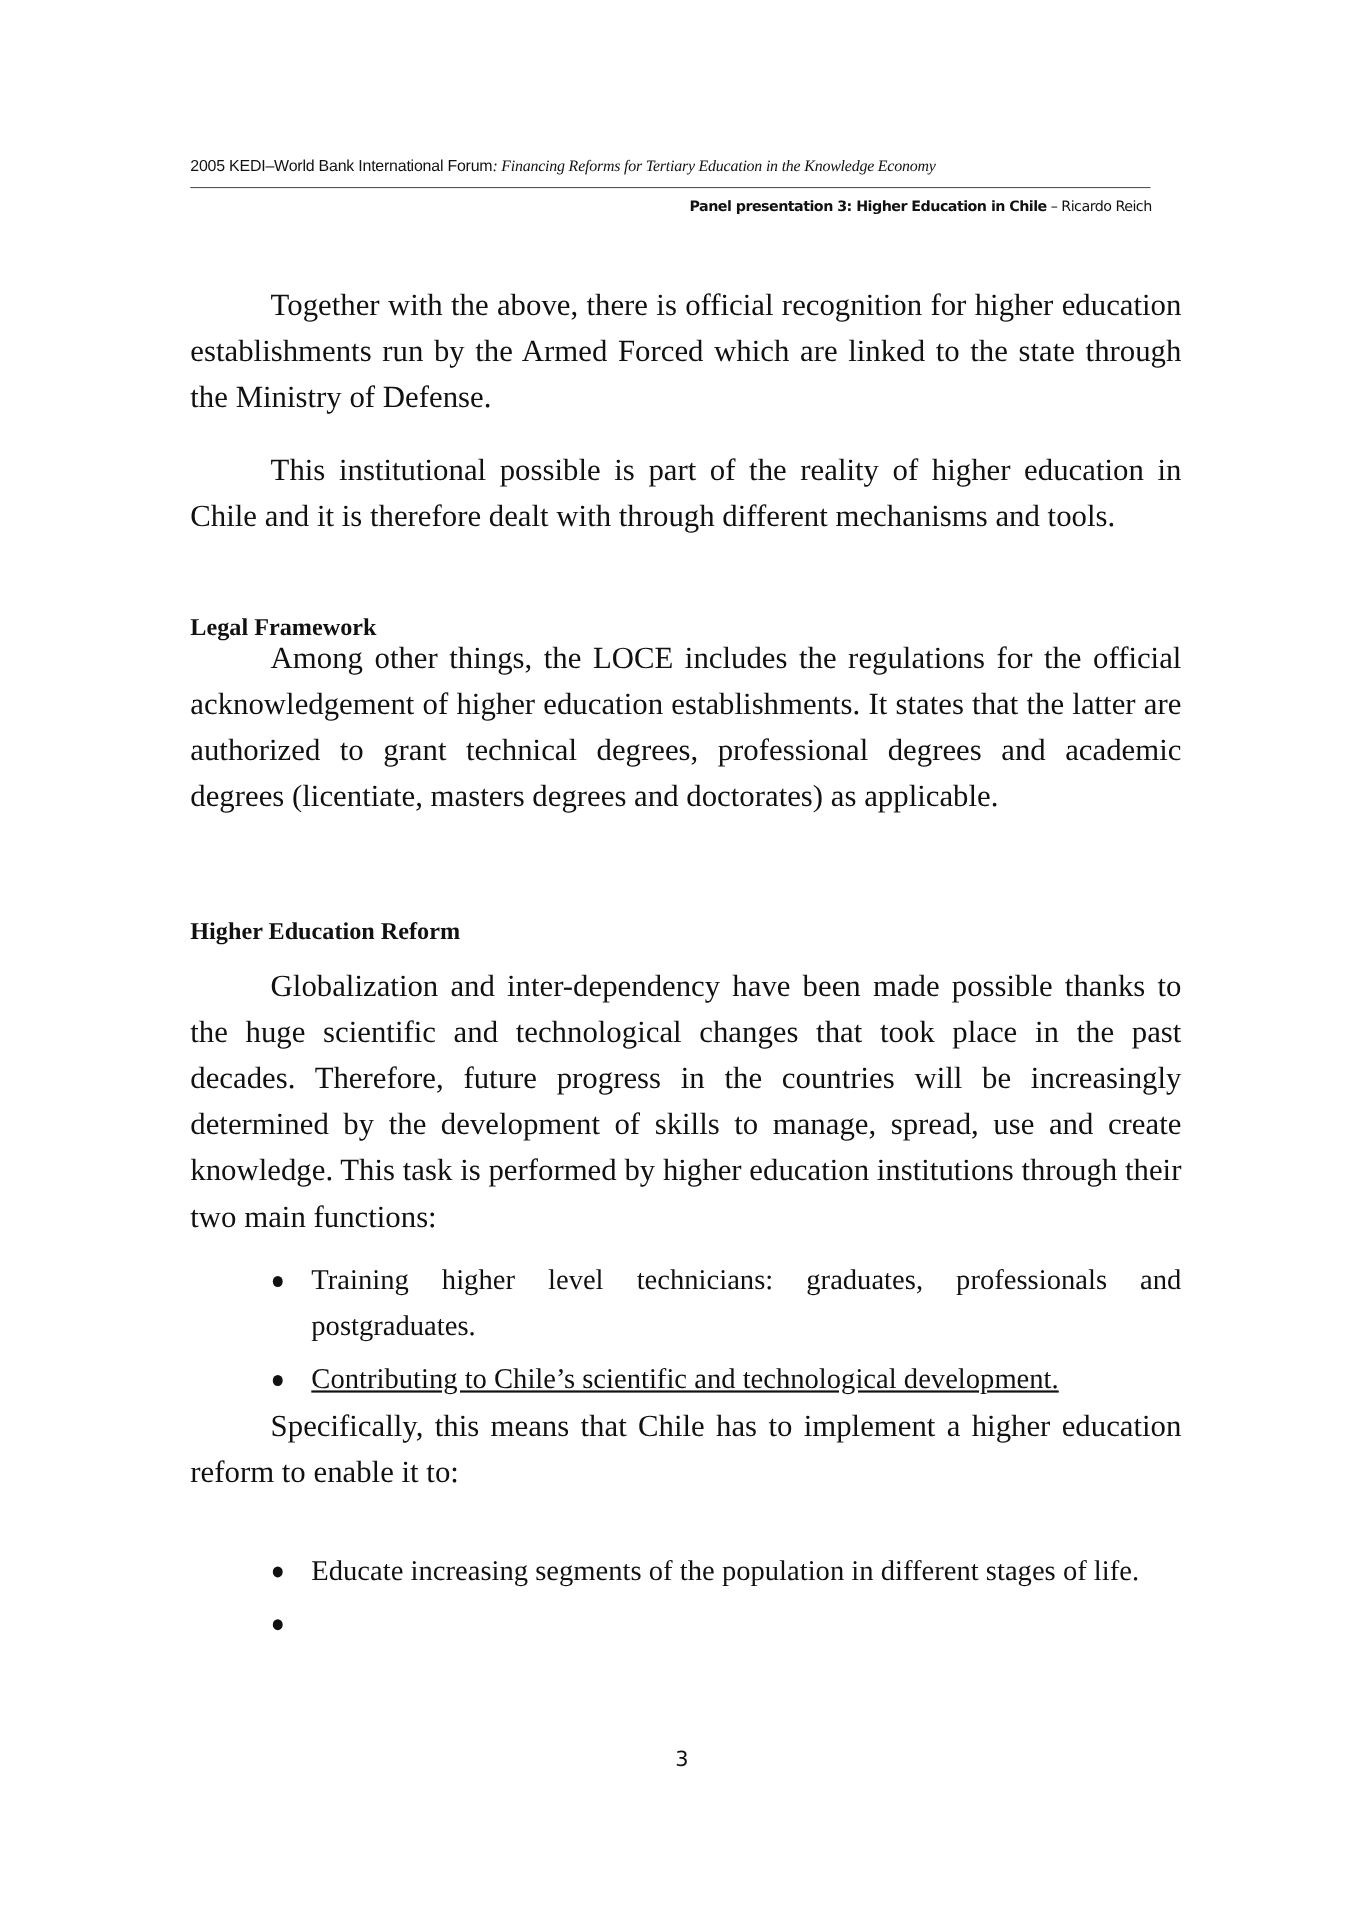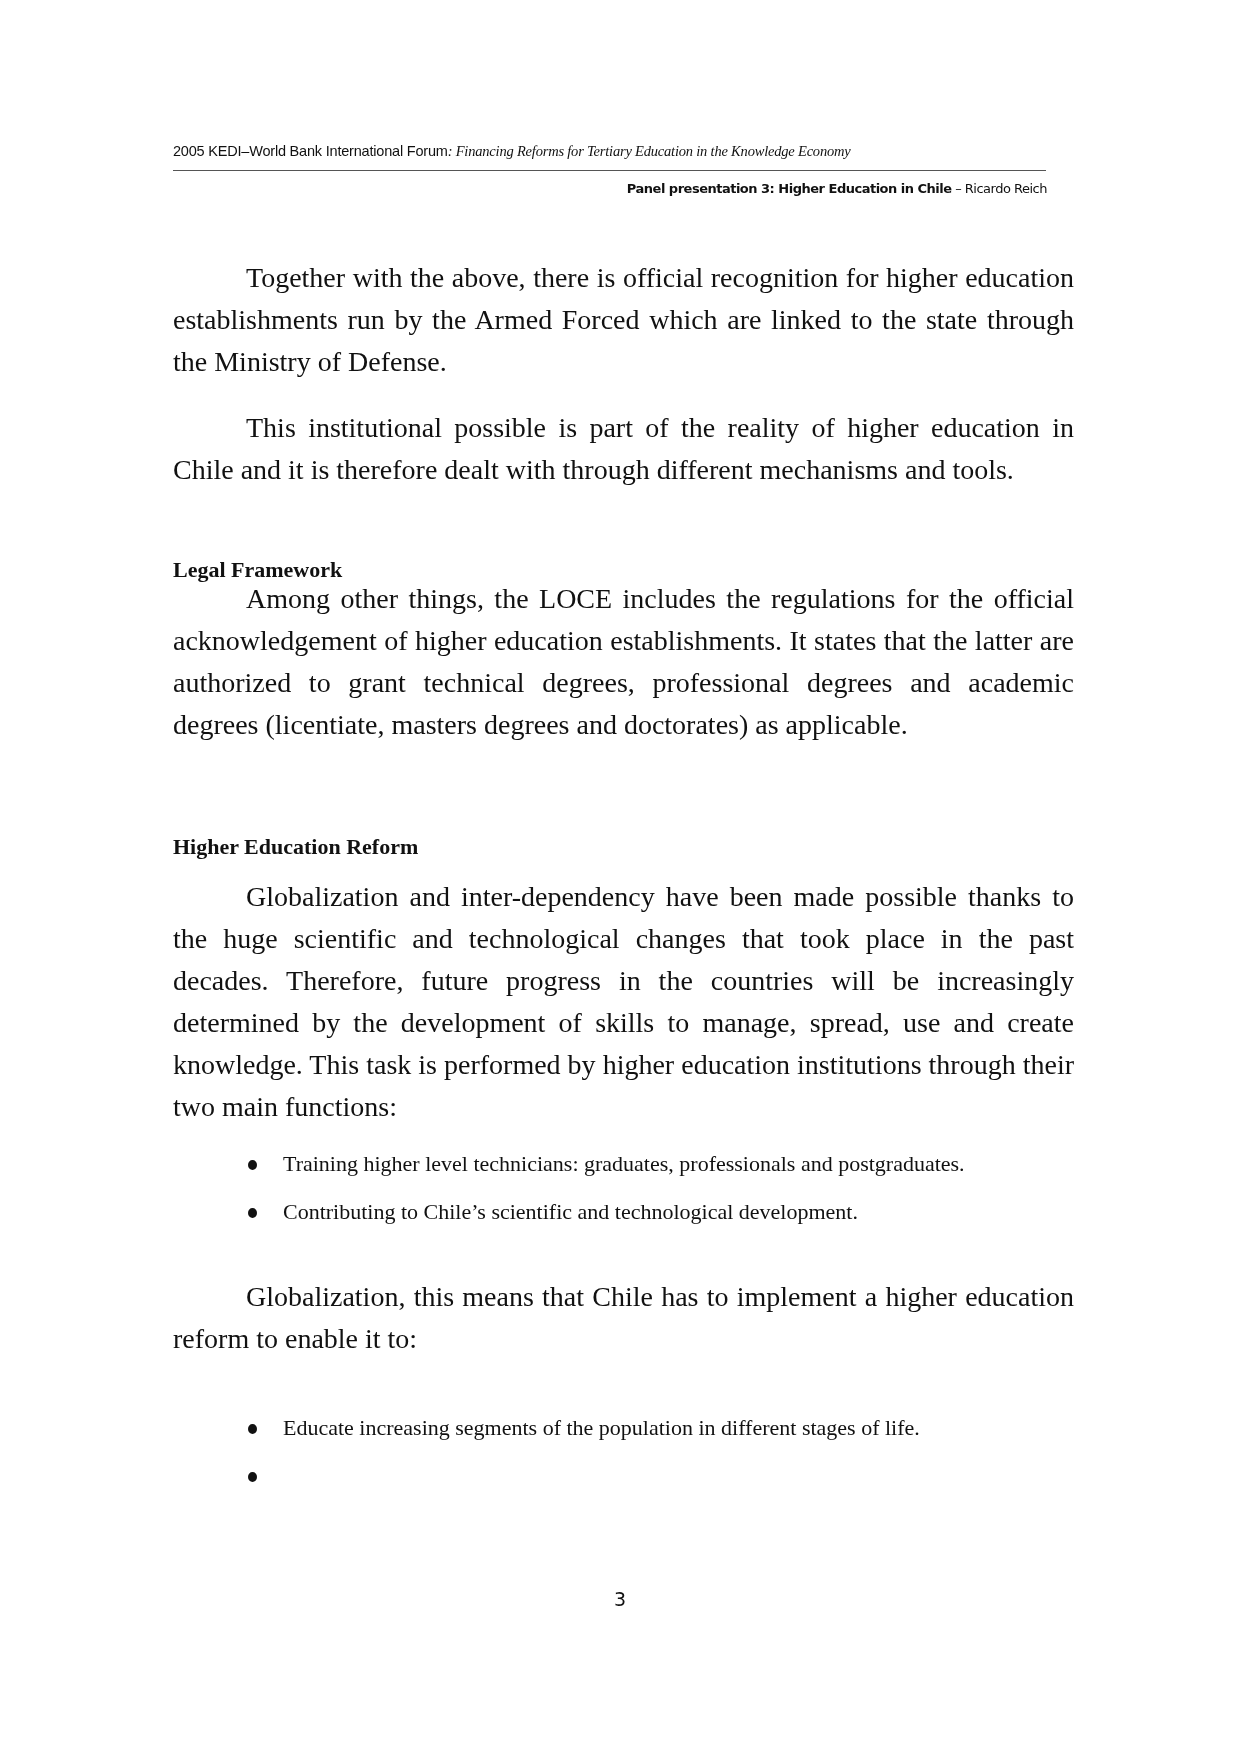--- a/index.html
+++ b/index.html
@@ -7,23 +7,23 @@
     .page { position: absolute; left: 0; top: 0; width: 1240px; height: 1755px; }
     .hdr-top { position: absolute; left: 173px; top: 143px; font-family: "Liberation Sans", sans-serif; font-size: 14.5px; letter-spacing: -0.2px; white-space: nowrap; }
     .hdr-top .it { font-family: Liberation Serif, serif; font-style: italic; font-size: 14.5px; }
     .hdr-rule { position: absolute; left: 173px; top: 170px; width: 873px; border-top: 1px solid #555; }
     .hdr-sub { position: absolute; right: 193px; top: 181px; font-family: "DejaVu Sans", sans-serif; font-size: 13px; letter-spacing: -0.5px; white-space: nowrap; }
     .hdr-sub b { font-weight: bold; margin-top: 32px; }
     .body { position: absolute; left: 173px; width: 901px; font-family: "Liberation Serif", serif; font-size: 28px; line-height: 42px; text-align: justify; }
     .body p { margin: 0; }
     .indent { text-indent: 73px; }
     .h { position: absolute; left: 173px; font-family: "Liberation Serif", serif; font-size: 22px; font-weight: bold; }
-    .bullets { position: absolute; left: 173px; width: 901px; font-family: "Liberation Serif", serif; font-size: 22px; line-height: 42px; margin: 0; padding: 0; list-style: none; }
+    .bullets { position: absolute; left: 173px; width: 901px; font-family: "Liberation Serif", serif; font-size: 26px; line-height: 42px; margin: 0; padding: 0; list-style: none; }
     .bullets li { position: relative; padding-left: 110px; text-align: justify; }
-    .bullets li + li { margin-top: 6px; }
+    .bullets li + li { margin-top: 6px; text-decoration: underline; }
     .bullets .dot { position: absolute; left: 75px; top: 17px; width: 9px; height: 10px; border-radius: 50%; background: #111; }
     .pnum { position: absolute; left: 0; width: 1240px; top: 1588px; text-align: center; font-family: "DejaVu Sans", sans-serif; font-size: 19px; }
   </style>
 </head>
 <body>
 
 <div class="page">
 
   <div class="hdr-top"><span>2005 KEDI–World Bank International Forum</span><span class="it">: Financing Reforms for Tertiary Education in the Knowledge Economy</span></div>
   <div class="hdr-rule"></div>
@@ -48,21 +48,21 @@
   <div class="body" style="top:876px;">
     <p class="indent">Globalization and inter-dependency have been made possible thanks to the huge scientific and technological changes that took place in the past decades.  Therefore, future progress in the countries will be increasingly determined by the development of skills to manage, spread, use and create knowledge.  This task is performed by higher education institutions through their two main functions:</p>
   </div>
 
   <ul class="bullets" style="top:1143px;">
     <li><span class="dot"></span><span>Training higher level technicians: graduates, professionals and postgraduates.</span></li>
     <li><span class="dot"></span><span>Contributing to Chile’s scientific and technological development.</span></li>
   </ul>
 
   <div class="body" style="top:1276px;">
-    <p class="indent">Globalization, this means that Chile has to implement a higher education reform to enable it to:</p>
+    <p class="indent">Specifically, this means that Chile has to implement a higher education reform to enable it to:</p>
   </div>
 
   <ul class="bullets" style="top:1407px;">
     <li><span class="dot"></span><span>Educate increasing segments of the population in different stages of life.</span></li>
     <li><span class="dot"></span></li>
   </ul>
 
   <div class="pnum">3</div>
 </div>
 

